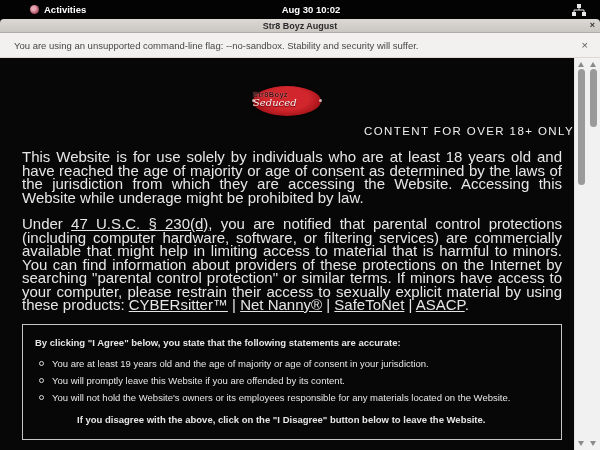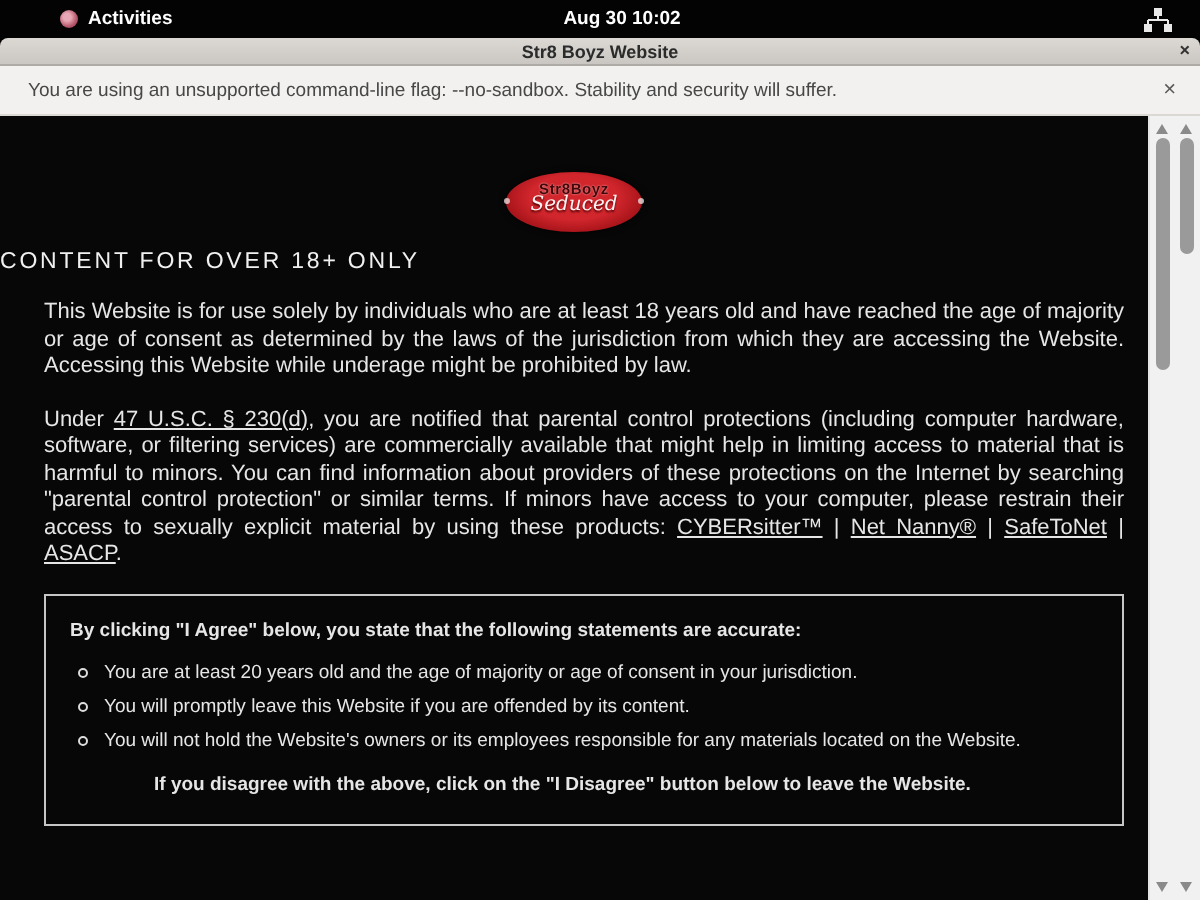--- a/index.html
+++ b/index.html
@@ -45,40 +45,40 @@
   
   .content{
     position:absolute;top:58px;left:0;width:574px;height:392px;
     background:#070707;color:#e8e8e8;overflow:hidden;
   }
   .logo{
     width:68px;height:30px;margin:28px auto 0 auto;position:relative;
     border-radius:50%;
     background:radial-gradient(ellipse at 50% 42%, #d2262d 0 45%, #a31318 75%, #7c0b0f 100%);
     box-shadow:0 0 3px rgba(0,0,0,.8);
-    text-align:center;
+    text-align:left;
   }
   .logo::before,.logo::after{
     content:"";position:absolute;top:13px;width:3px;height:3px;border-radius:50%;background:#e9d9d9;opacity:.8;
   }
   .logo::before{left:-1px;} .logo::after{right:-1px;}
   .logo .l1{
     display:block;font-size:7.5px;font-weight:bold;color:#430608;
     text-shadow:0 0 1px #efb9b9;padding-top:5px;letter-spacing:.3px;line-height:8px;
   }
   .logo .l2{
     display:block;font-family:"DejaVu Serif",serif;font-style:italic;font-size:10px;
     color:#fdf4f4;margin-top:-2px;line-height:12px;text-shadow:0 1px 1px #4c0406;
   }
   .age-heading{
-    text-align:left;font-size:11.5px;letter-spacing:1.4px;color:#f0f0f0;
+    text-align:right;font-size:11.5px;letter-spacing:1.4px;color:#f0f0f0;
     margin:9px 0 0 0;font-weight:normal;
   }
   .para{
-    margin:13px 12px 0 22px;font-size:11px;line-height:13.5px;
+    margin:13px 12px 0 22px;font-size:15px;line-height:13.5px;
     text-align:justify;color:#e6e6e6;
   }
   .para a, .agreement a{color:#e6e6e6;text-decoration:underline;cursor:pointer;}
   .agreement{
     margin:12px 12px 0 22px;border:1px solid #c6c6c6;
     padding:11px 12px 13px 12px;font-size:9.5px;line-height:13px;color:#e6e6e6;
   }
   .agreement .intro{font-weight:bold;margin:0 0 8px 0;}
   .agreement ul{list-style:none;margin:0;padding:0;}
   .agreement li{position:relative;padding-left:17px;margin-bottom:3.5px;line-height:13.5px;}
@@ -118,21 +118,21 @@
     </svg>
     <svg width="12" height="12" viewBox="0 0 12 12">
       <circle cx="6" cy="6.8" r="4.2" stroke="#e8e8e8" stroke-width="1.4" fill="none"></circle>
       <line x1="6" y1="0.5" x2="6" y2="5" stroke="#030303" stroke-width="3"></line>
       <line x1="6" y1="0.8" x2="6" y2="5" stroke="#e8e8e8" stroke-width="1.4" stroke-linecap="round"></line>
     </svg>
   </div>
 </div>
 
 <div class="titlebar">
-  <span>Str8 Boyz Website</span>
+  <span>Str8 Boyz August</span>
   <span class="close">×</span>
 </div>
 
 <div class="infobar">
   <span class="msg">You are using an unsupported command-line flag: --no-sandbox. Stability and security will suffer.</span>
   <span class="close">×</span>
 </div>
 
 <div class="content">
 
@@ -143,21 +143,21 @@
 
   <h1 class="age-heading">CONTENT FOR OVER 18+ ONLY</h1>
 
   <p class="para">This Website is for use solely by individuals who are at least 18 years old and have reached the age of majority or age of consent as determined by the laws of the jurisdiction from which they are accessing the Website. Accessing this Website while underage might be prohibited by law.</p>
 
   <p class="para"><span>Under </span><a>47 U.S.C. § 230(d)</a><span>, you are notified that parental control protections (including computer hardware, software, or filtering services) are commercially available that might help in limiting access to material that is harmful to minors. You can find information about providers of these protections on the Internet by searching "parental control protection" or similar terms. If minors have access to your computer, please restrain their access to sexually explicit material by using these products: </span><a>CYBERsitter™</a><span> | </span><a>Net Nanny®</a><span> | </span><a>SafeToNet</a><span> | </span><a>ASACP</a><span>.</span></p>
 
   <div class="agreement">
     <p class="intro">By clicking "I Agree" below, you state that the following statements are accurate:</p>
     <ul>
-      <li>You are at least 20 years old and the age of majority or age of consent in your jurisdiction.</li>
+      <li>You are at least 19 years old and the age of majority or age of consent in your jurisdiction.</li>
       <li>You will promptly leave this Website if you are offended by its content.</li>
       <li>You will not hold the Website's owners or its employees responsible for any materials located on the Website.</li>
     </ul>
     <p class="note">If you disagree with the above, click on the "I Disagree" button below to leave the Website.</p>
   </div>
 
 </div>
 
 <div class="sbar inner">
   <div class="sb-arrow sb-up"></div>

